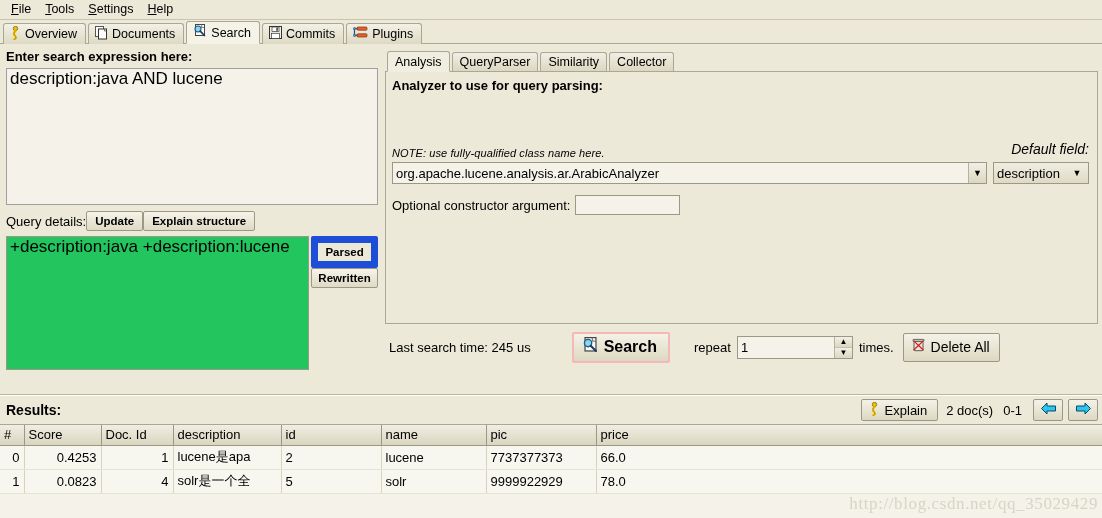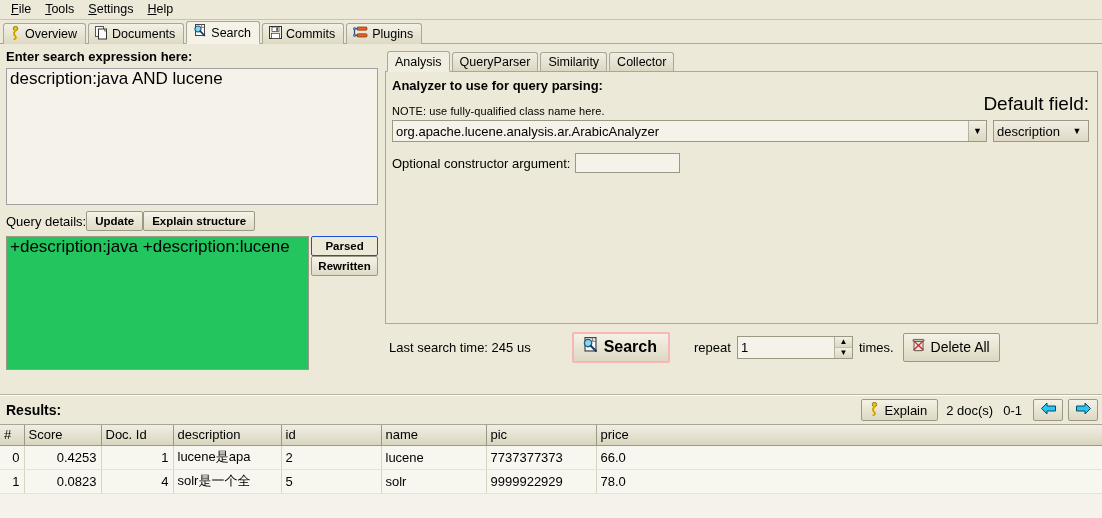--- a/index.html
+++ b/index.html
@@ -154,21 +154,21 @@
   }
   .pr-buttons {
     display: flex;
     flex-direction: column;
     margin-left: 2px;
     width: 68px;
   }
   .pr-buttons .btn { text-align: center; padding: 2px 4px; }
   .pr-buttons .sel {
     background: #ece9d8;
-    border: 1px solid #1d4ed8;
+    border: 7px solid #1d4ed8;
     font-weight: bold;
   }
 
   
   .inner-tabstrip {
     display: flex;
     align-items: flex-end;
     height: 22px;
     padding-left: 2px;
     position: relative;
@@ -230,21 +230,21 @@
     border-left: 1px solid #b5b2a0;
     font-size: 9px;
   }
   #analyzer-combo { flex: 1 1 auto; min-width: 0; }
   #default-field-combo {
     width: 96px; flex: 0 0 96px;
     background: linear-gradient(#f0eee3, #dedac5);
     padding-right: 4px;
   }
   #default-field-combo .arrowbox { background: none; border-left: none; width: 14px; }
-  .df-label { font-size: 19px; padding-bottom: 2px; }
+  .df-label { font-size: 14px; padding-bottom: 2px; margin-top: 48px; }
 
   .ctor-row { display: flex; align-items: center; gap: 5px; margin-top: 11px; }
   .ctor-input {
     width: 105px; height: 20px;
     background: #f4f2e9;
     border: 1px solid #9b9985;
     box-sizing: border-box;
   }
 
   
@@ -489,21 +489,21 @@
     <div class="right-pane">
       <div class="inner-tabstrip">
         <div class="inner-tab selected">Analysis</div>
         <div class="inner-tab">QueryParser</div>
         <div class="inner-tab">Similarity</div>
         <div class="inner-tab">Collector</div>
       </div>
 
       <div class="tabpanel">
         <div class="bold-label">Analyzer to use for query parsing:</div>
-        <div style="display:flex; align-items:flex-end; justify-content:space-between;">
+        <div style="display:flex; align-items:flex-end; justify-content:space-between;font-style:italic;">
           <div class="note">NOTE: use fully-qualified class name here.</div>
           <div class="df-label">Default field:</div>
         </div>
         <div class="analyzer-row">
           <div class="combo" id="analyzer-combo">
             <span>org.apache.lucene.analysis.ar.ArabicAnalyzer</span>
             <span class="arrowbox">▼</span>
           </div>
           <div class="combo" id="default-field-combo">
             <span>description</span>
@@ -625,15 +625,16 @@
           <td class="num">0.0823</td>
           <td class="num">4</td>
           <td>solr是一个全</td>
           <td>5</td>
           <td>solr</td>
           <td>9999922929</td>
           <td>78.0</td>
         </tr>
       </tbody>
     </table>
+    <div class="watermark">http://blog.csdn.net/qq_35029429</div>
   </div>
 
 </div>
 
 </body></html>

